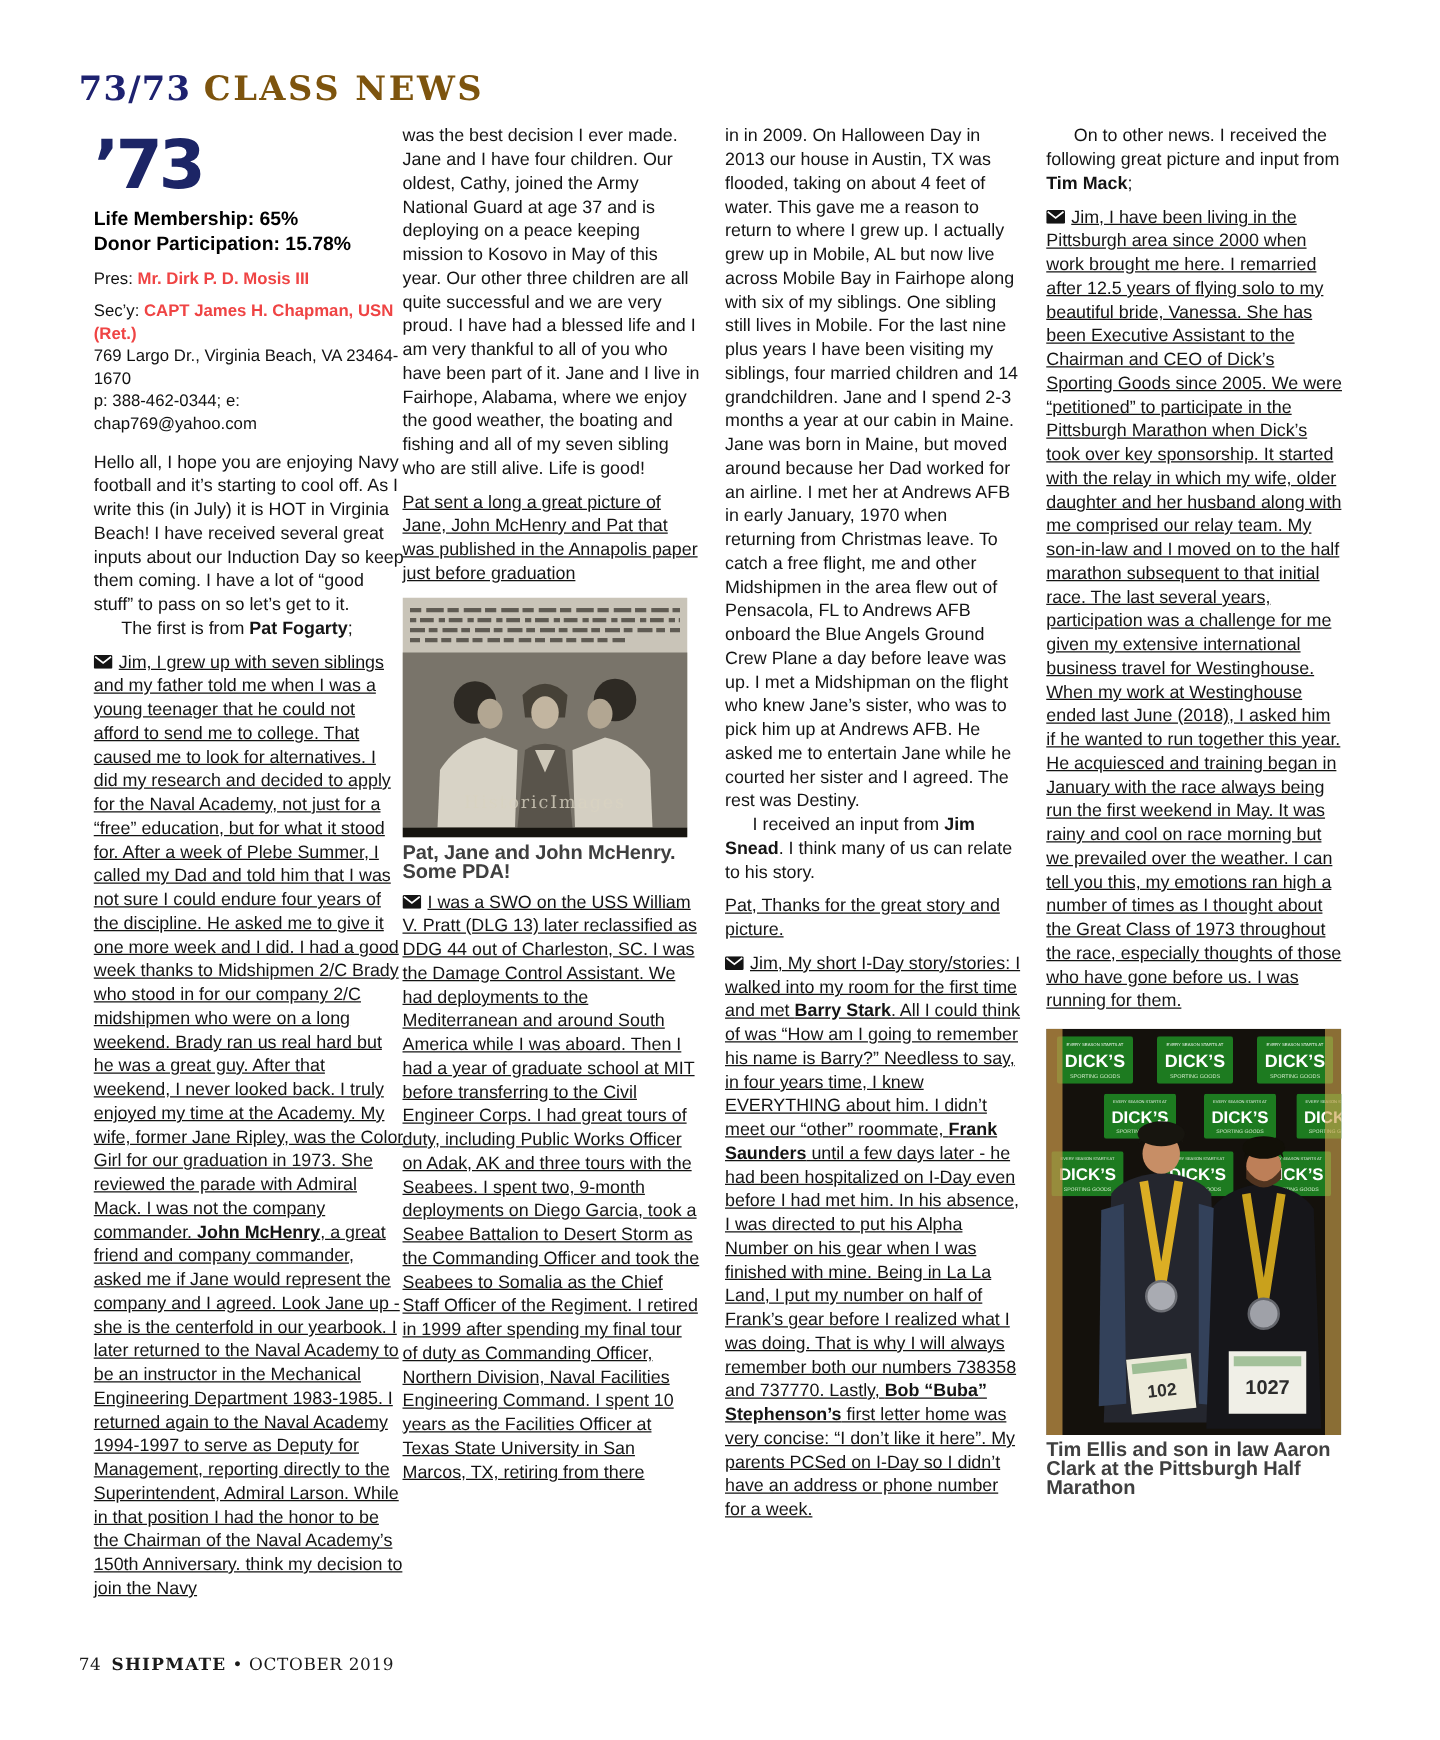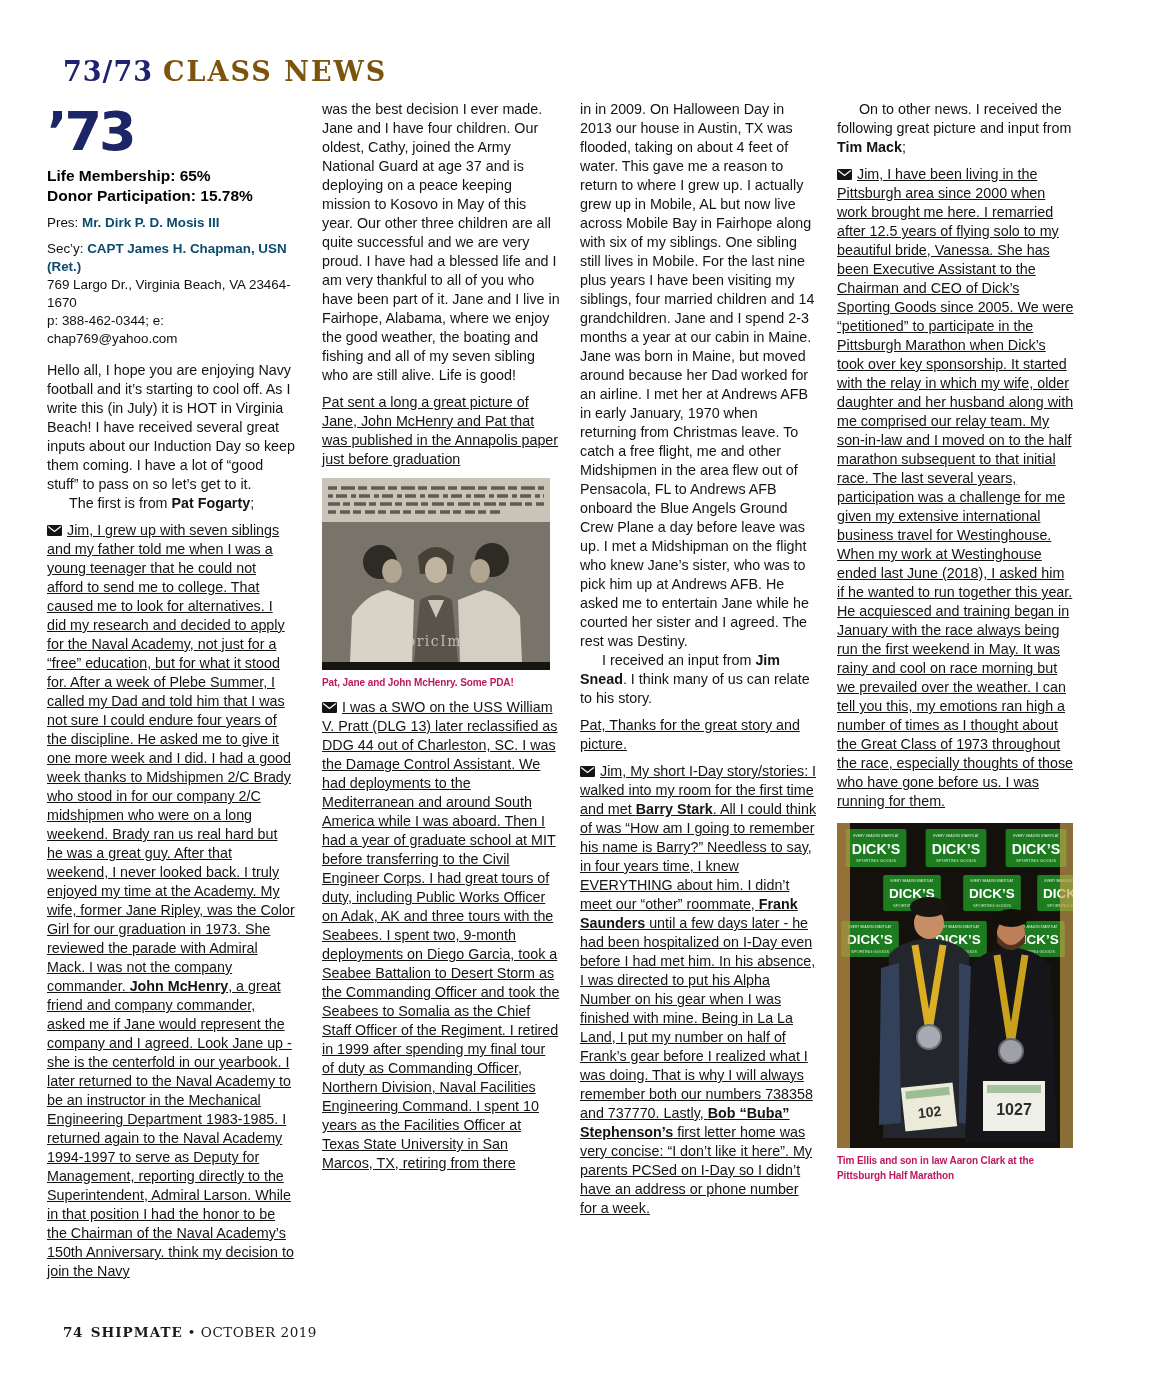--- a/index.html
+++ b/index.html
@@ -8,46 +8,46 @@
     font-family:"Liberation Sans",sans-serif;color:#141414;overflow:hidden;
     margin:0 auto;
   }
   
   .masthead{position:absolute;left:63px;top:56px;font-family:"DejaVu Serif",serif;
     font-weight:bold;font-size:27px;letter-spacing:1px;white-space:nowrap;}
   .masthead .num{color:#1e2270;margin-right:10px;}
   .masthead .sect{color:#7d540e;letter-spacing:2px;}
   
   .col{position:absolute;width:238px;font-size:14.3px;line-height:19px;text-align:left;}
-  #col1{left:47px;top:104px;width:248px;}
+  #col1{left:75px;top:104px;width:248px;}
   #col2{left:322px;top:100px;}
   #col3{left:580px;top:100px;}
   #col4{left:837px;top:100px;}
   
   .year-logo{font-family:"DejaVu Sans",sans-serif;font-weight:800;font-size:54px;
     line-height:56px;color:#1c2566;letter-spacing:-3px;margin-bottom:6px;}
   .stats{font-weight:bold;font-size:15.5px;line-height:20px;color:#000;}
   .officer{font-size:13.4px;line-height:18px;margin-top:8px;color:#111;}
-  .officer b{color:#0c4a6e;}
+  .officer b{color:#ef4444;}
   .addr{font-size:13.4px;line-height:18px;color:#111;}
   .body-start{margin-top:13px;}
   
   .para{margin:0;}
   .para.indent{text-indent:22px;}
   .para.gap{margin-top:8px;text-decoration:underline;}
   .para b{font-weight:bold;}
   .env-icon{display:inline-block;width:15px;height:11px;vertical-align:-1px;margin-right:5px;}
   
   figure{margin:9px 0 2px 0;}
-  figcaption{font-weight:bold;font-size:10px;line-height:15px;margin-top:5px;color:#be185d;letter-spacing:-0.1px;}
+  figcaption{font-weight:bold;font-size:16px;line-height:15px;margin-top:5px;color:#404040;letter-spacing:-0.1px;}
   .photo-svg{display:block;}
   
   .folio{position:absolute;left:63px;top:1324px;font-family:"DejaVu Serif",serif;
     font-size:13.5px;color:#1a1a1a;letter-spacing:0.5px;}
-  .folio .pg{font-weight:bold;margin-right:8px;}
+  .folio .pg{font-weight:normal;margin-right:8px;}
   .folio .mag{font-weight:bold;letter-spacing:1px;}
   .folio .iss{font-weight:normal;}
 </style>
 </head>
 <body>
 
 <div class="page">
 
   <div class="masthead">
     <span class="num">73/73</span><span class="sect">CLASS NEWS</span>

